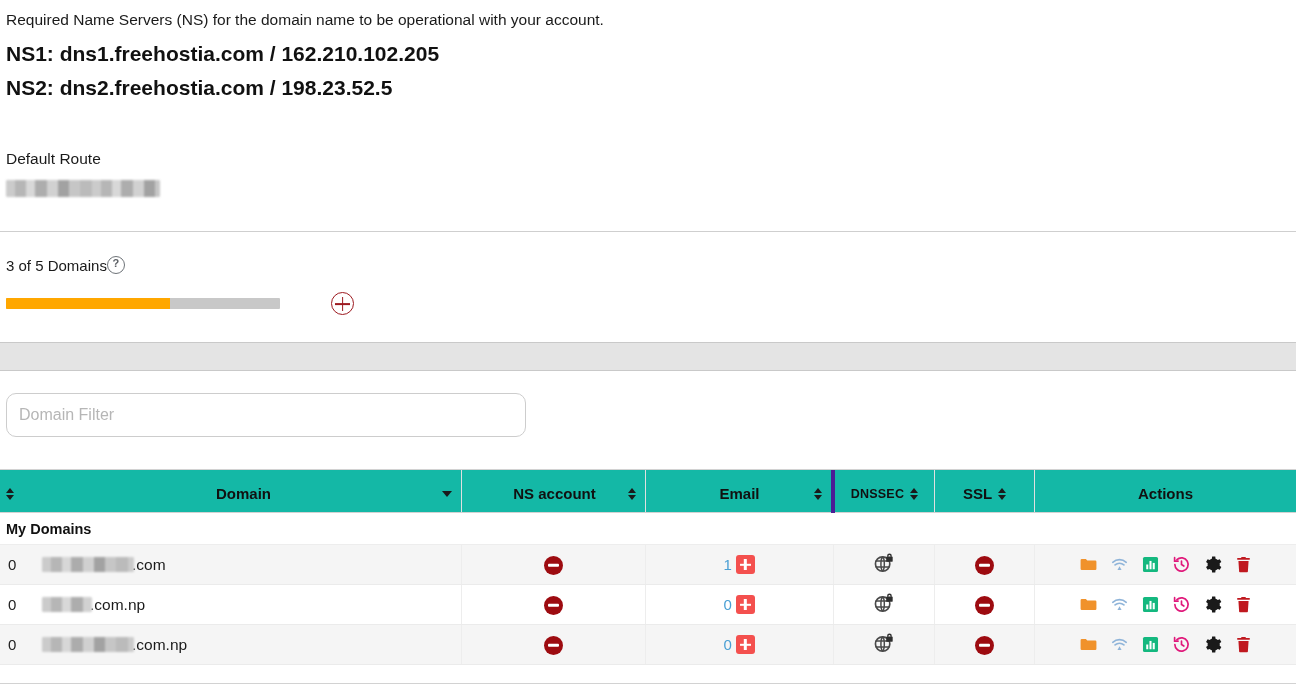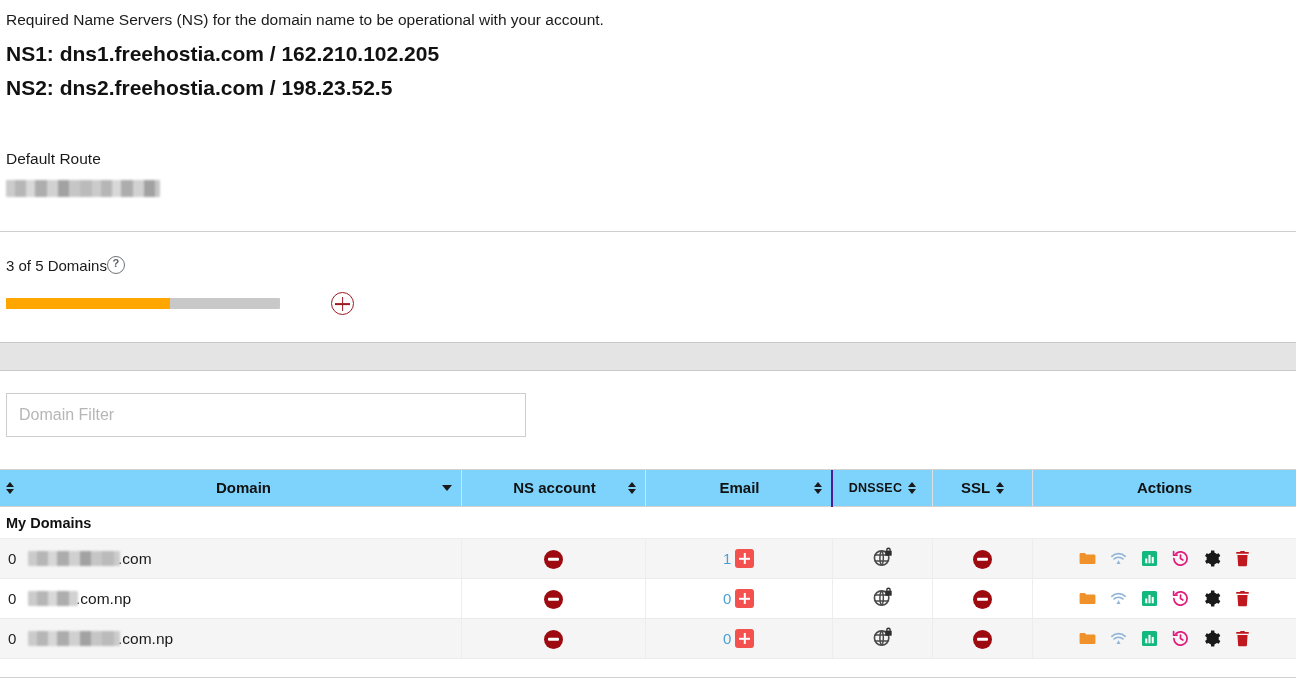--- a/index.html
+++ b/index.html
@@ -148,21 +148,21 @@
   .filter-row {
     display: flex;
     align-items: center;
     padding: 22px 0 0 6px;
   }
   .filter-input {
     width: 520px;
     height: 44px;
     box-sizing: border-box;
     border: 1px solid #cdcdcd;
-    border-radius: 0;
+    border-radius: 10px;
     padding: 0 12px;
     font-size: 16px;
     font-family: "Liberation Sans", sans-serif;
     color: #333333;
     background: #ffffff;
     outline: none;
   }
   .filter-input::placeholder { color: #b6b6b6; }
   .listed-count {
     margin-left: 46px;
@@ -178,30 +178,30 @@
   }
   table.domains {
     width: 100%;
     border-collapse: collapse;
     table-layout: fixed;
   }
   table.domains th {
     font-size: 15px;
     font-weight: bold;
     color: #111111;
-    padding: 9px 0 10px 0;
+    padding: 15px 0 10px 0;
     border-bottom: 1px solid #d2d2d2;
-    background: #7dd3fc;
+    background: #14b8a6;
     white-space: nowrap;
   }
   th.col-idx    { width: 26px; }
   th.col-domain { width: 435px; }
   th.col-ns     { width: 183px; border-left: 1px solid #e0e0e0; }
   th.col-email  { width: 185px; border-left: 1px solid #e0e0e0; }
-  th.col-dnssec { width: 99px;  border-left: 2px solid #4c1d95; }
+  th.col-dnssec { width: 99px;  border-left: 4px solid #4c1d95; }
   th.col-ssl    { width: 99px;  border-left: 1px solid #e0e0e0; }
   th.col-actions{ border-left: 1px solid #e0e0e0; }
 
   .th-inner {
     display: flex;
     align-items: center;
     justify-content: center;
     gap: 6px;
     padding: 0 9px;
   }
@@ -258,20 +258,21 @@
     font-size: 14px;
     color: #333333;
   }
   td.c-domain { padding-left: 2px; }
 
   .domain-cell {
     display: flex;
     align-items: center;
     font-size: 15.5px;
     color: #1a1a1a;
+    margin-left: 14px;
   }
   .redacted.name {
     height: 15px;
     margin-right: -2px;
     filter: blur(1.3px);
   }
 
   
   .status-deny {
     display: inline-block;

